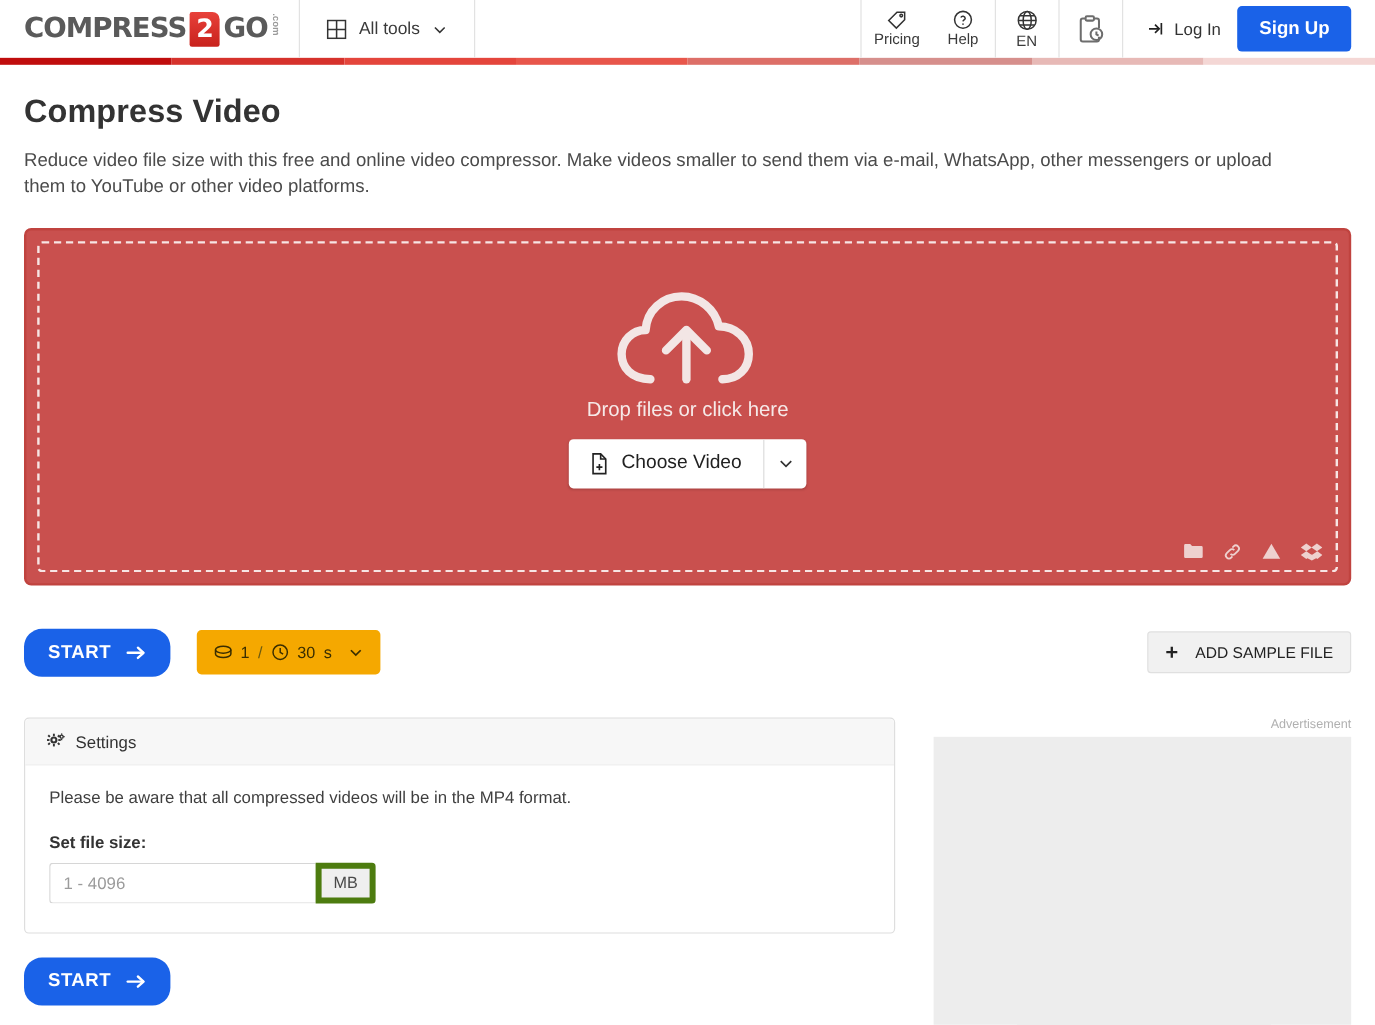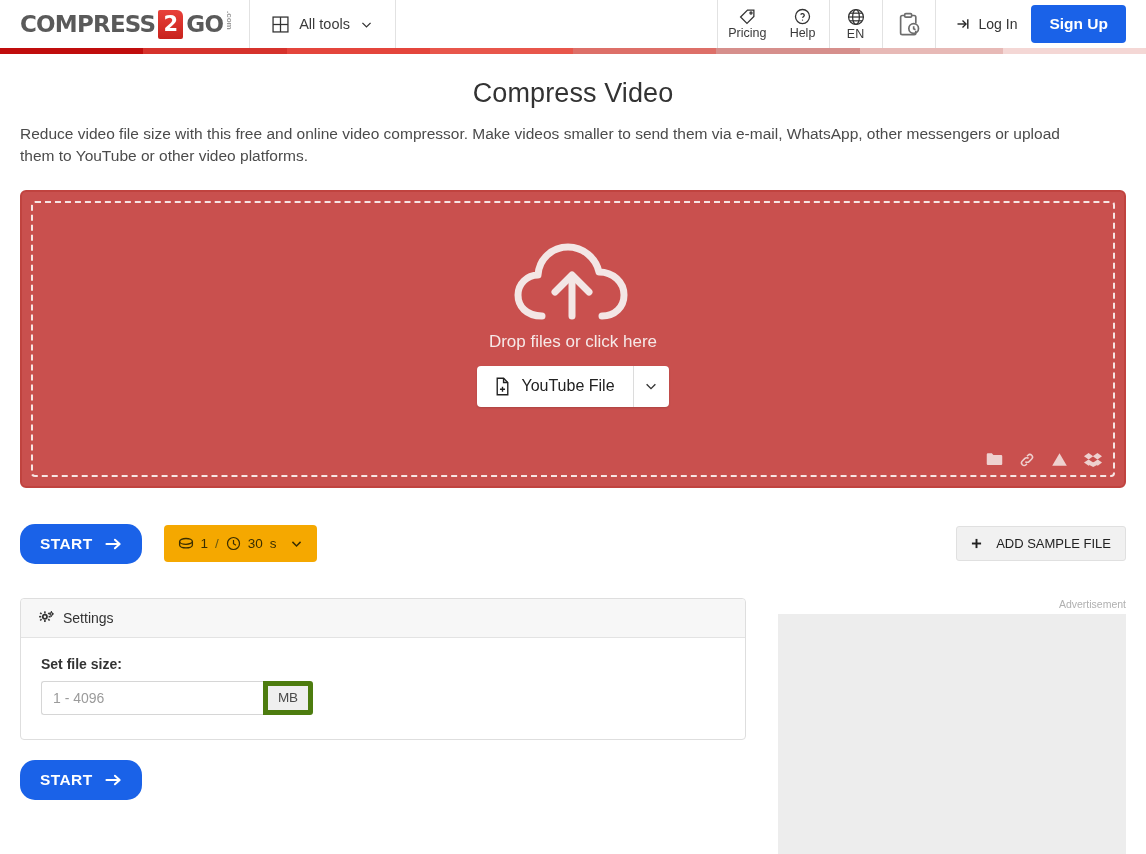--- a/index.html
+++ b/index.html
@@ -107,25 +107,24 @@
   }
 
   
   .gradbar { display: flex; height: 6px; width: 100%; }
   .gradbar div { height: 100%; }
 
   
   .main { padding: 0 20px; }
   h1.page-title {
     font-size: 27px;
-    font-weight: normal;
+    font-weight: bold;
     color: #333;
     margin: 24px 0 14px 0;
     letter-spacing: 0.1px;
-    text-align: center;
   }
   .subtitle {
     font-size: 15.5px;
     line-height: 1.45;
     color: #4b4b4b;
     margin: 0 0 22px 0;
     max-width: 1065px;
   }
 
   
@@ -418,21 +417,21 @@
       <div class="choose-file">
         <div class="cf-main">
           <span>
             <svg width="19" height="19" viewBox="0 0 18 18" fill="none" stroke="#222" stroke-width="1.3">
               <path d="M4 1.2h6l4 4V16.8H4z"></path>
               <polyline points="10,1.2 10,5.2 14,5.2"></polyline>
               <line x1="6.6" y1="11.6" x2="11.4" y2="11.6"></line>
               <line x1="9" y1="9.2" x2="9" y2="14"></line>
             </svg>
           </span>
-          <span>YouTube File</span>
+          <span>Choose Video</span>
         </div>
         <div class="cf-caret">
           <span>
             <svg width="14" height="14" viewBox="0 0 16 16" fill="none" stroke="#333" stroke-width="1.6">
               <polyline points="3,6 8,11 13,6"></polyline>
             </svg>
           </span>
         </div>
       </div>
     </div>
@@ -531,20 +530,21 @@
               <path d="M14 1.2a2.1 2.1 0 1 0 0 4.2 2.1 2.1 0 0 0 0-4.2zm0 1.3a.8.8 0 1 1 0 1.6.8.8 0 0 1 0-1.6z"></path>
               <rect x="13.4" y="0" width="1.2" height="1.5"></rect>
                 <rect x="13.4" y="5.2" width="1.2" height="1.5"></rect>
               <rect x="11.2" y="2.7" width="1.5" height="1.2"></rect>
                 <rect x="15.4" y="2.7" width="1.5" height="1.2"></rect>
             </svg>
           </span>
           <span>Settings</span>
         </div>
         <div class="panel-body">
+          <p class="panel-note">Please be aware that all compressed videos will be in the MP4 format.</p>
           <div class="field-label">Set file size:</div>
           <div class="input-group">
             <input type="text" placeholder="1 - 4096" style="">
             <div class="addon">MB</div>
           </div>
         </div>
       </div>
 
       <button class="btn-start bottom-start">
         <span>START</span>

